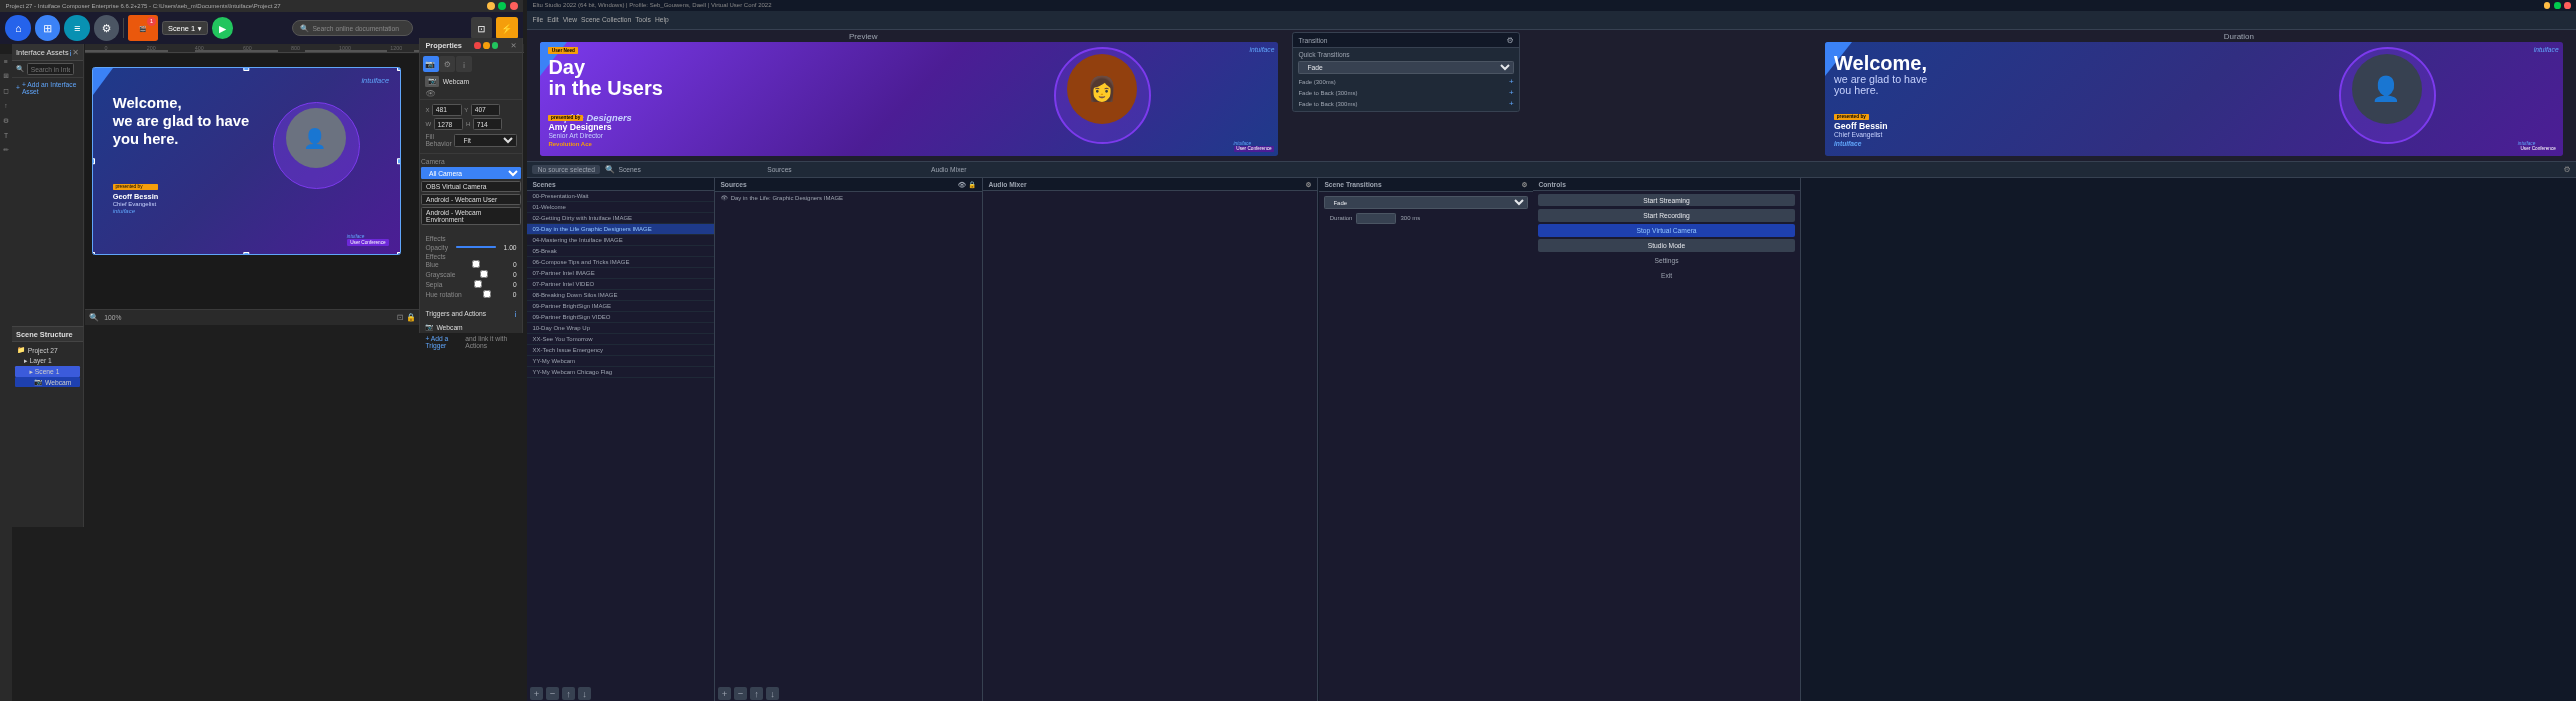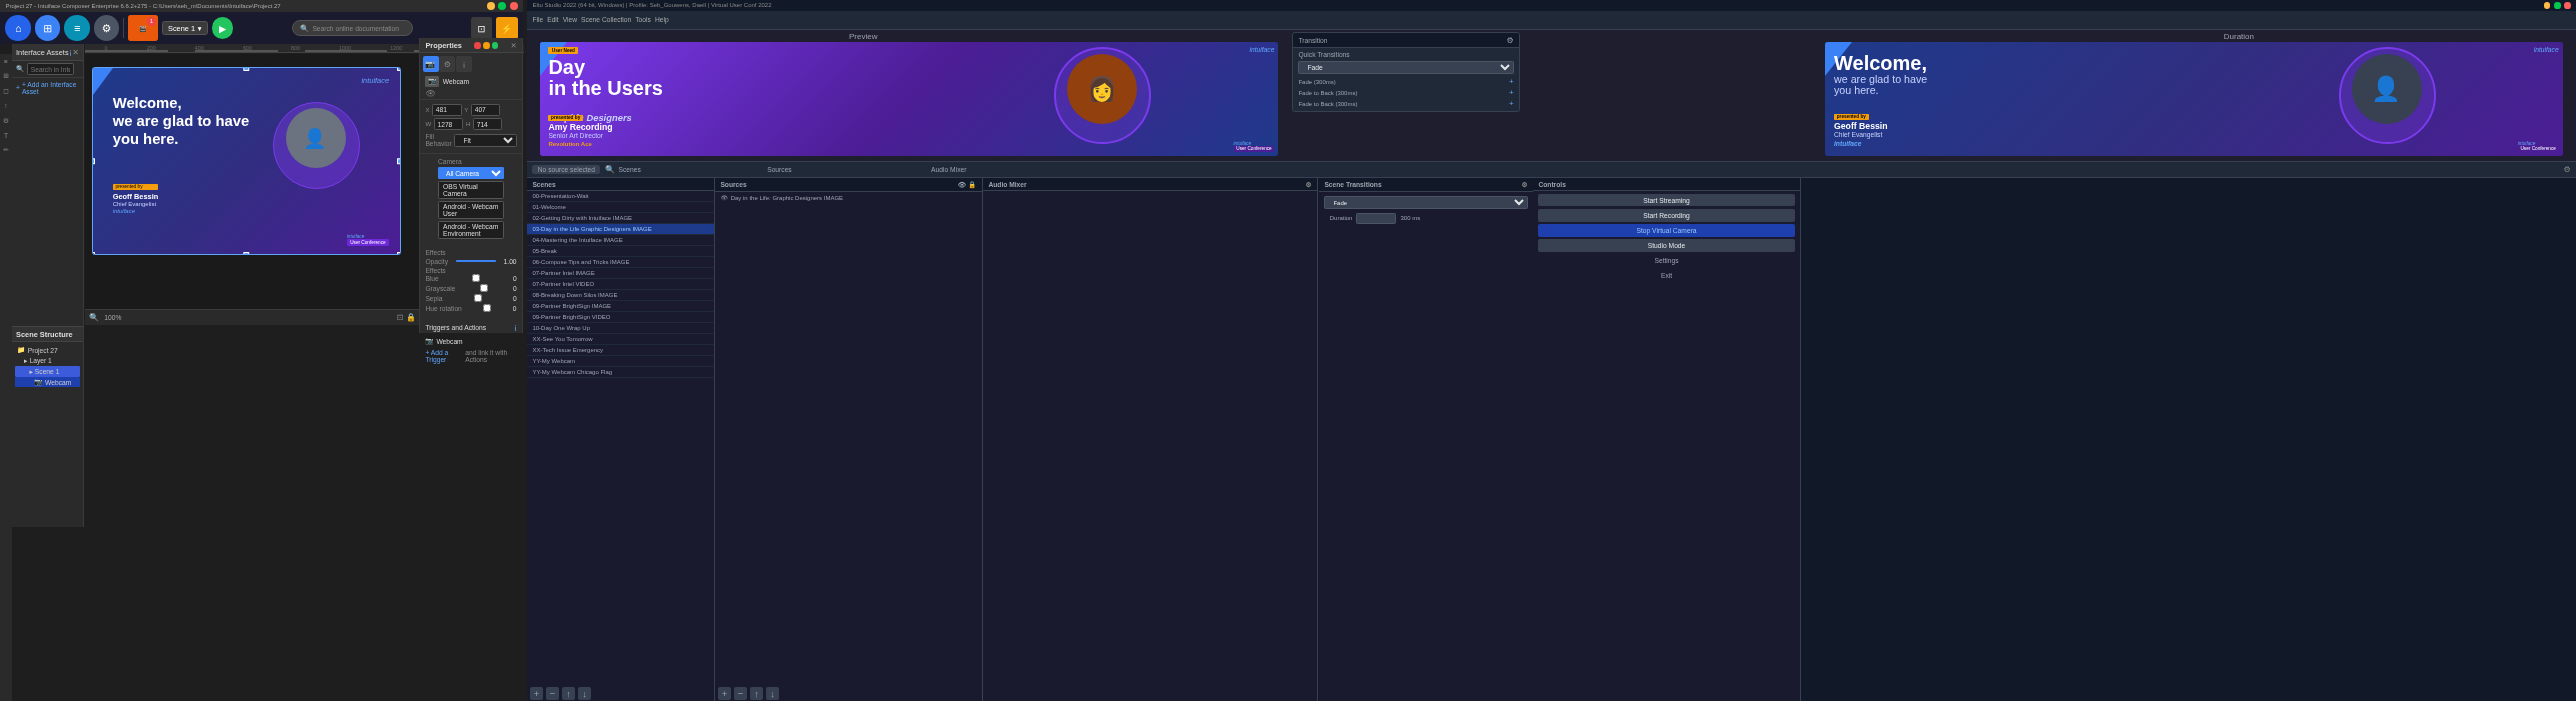--- a/index.html
+++ b/index.html
@@ -91,21 +91,21 @@
     .props-tab.active { background: #3b82f6; color: #fff; }
     .props-tab.inactive { background: #3a3a3a; color: #888; }
     .props-section { padding: 4px 5.4px; border-bottom: 0.7px solid #3a3a3a; }
     .props-label { font-size: 6.7px; color: #888; margin-bottom: 2px; }
     .props-row { display: flex; align-items: center; gap: 2.7px; margin-bottom: 2.7px; }
     .props-input { background: #1e1e1e; border: 0.7px solid #555; border-radius: 1.3px; color: #ddd; font-size: 6.7px; width: 29.5px; padding: 1.3px 2.7px; }
     .props-coord { font-size: 6px; color: #888; }
     .fill-behavior { background: #1e1e1e; border: 0.7px solid #555; border-radius: 1.3px; color: #ddd; font-size: 6.7px; padding: 1.3px 4px; width: 100%; cursor: pointer; }
 
     
-    .webcam-section { padding: 4px 18px; }
+    .webcam-section { padding: 4px 1px; }
     .webcam-label { font-size: 6.7px; color: #888; margin-bottom: 2.7px; }
     .cam-icon { width: 13.4px; height: 10.7px; background: #555; border-radius: 1.3px; display: flex; align-items: center; justify-content: center; color: #fff; font-size: 6.7px; }
     .cam-select { background: #3b82f6; border: none; border-radius: 1.3px; color: #fff; font-size: 6.7px; padding: 1.3px 4px; width: 100%; cursor: pointer; margin-bottom: 2px; }
     .cam-option { background: #1e1e1e; border: 0.7px solid #555; border-radius: 1.3px; color: #ddd; font-size: 6.7px; padding: 1.3px 4px; width: 100%; margin-bottom: 1.3px; }
 
     
     .effects-section { padding: 4px 5.4px; }
     .effect-row { display: flex; align-items: center; justify-content: space-between; margin-bottom: 2px; }
     .effect-label { font-size: 6.7px; color: #888; }
     .effect-value { font-size: 6.7px; color: #ddd; }
@@ -470,21 +470,21 @@
       <div>in the Users</div>
     </div>
     <div style="position:absolute; top:70px; left:8px; color:#c7d2fe; font-size:9.4px; font-style:italic; font-weight:600;">Graphic Designers</div>
 
     <div style="position:absolute; right:127px; top:5.4px; width:97px; height:97px; border-radius:50%; border:2px solid #7c3aed; background:rgba(124,58,237,0.25);"></div>
 
     <div style="position:absolute; right:141px; top:12px; width:70px; height:70px; border-radius:50%; background:#92400e; display:flex; align-items:center; justify-content:center; color:#fff; font-size:24px; overflow:hidden;">👩</div>
 
     <div style="position:absolute; bottom:9.4px; left:8px;">
       <div style="background:#f59e0b; color:#000; font-size:4.7px; padding:0.7px 2.7px; border-radius:0.7px; margin-bottom:1.3px; font-weight:600; display:inline-block;">presented by</div>
-      <div style="color:#fff; font-size:8.7px; font-weight:700;">Amy Recording</div>
+      <div style="color:#fff; font-size:8.7px; font-weight:700;">Amy Designers</div>
       <div style="color:#c7d2fe; font-size:6.7px;">Senior Art Director</div>
       <div style="color:#f59e0b; font-size:6px; font-weight:600; margin-top:1.3px;">Revolution Ace</div>
     </div>
 
     <div style="position:absolute; top:4px; right:4px; color:#60a5fa; font-size:6.7px; font-style:italic;">intuiface</div>
     <div style="position:absolute; bottom:4px; right:4px;">
       <div style="color:#60a5fa; font-size:4.7px; font-style:italic;">intuiface</div>
       <div style="background:#4c1d95; color:#fff; font-size:4.7px; padding:0.7px 2.7px; border-radius:0.7px;">User Conference</div>
     </div>
   </div>

